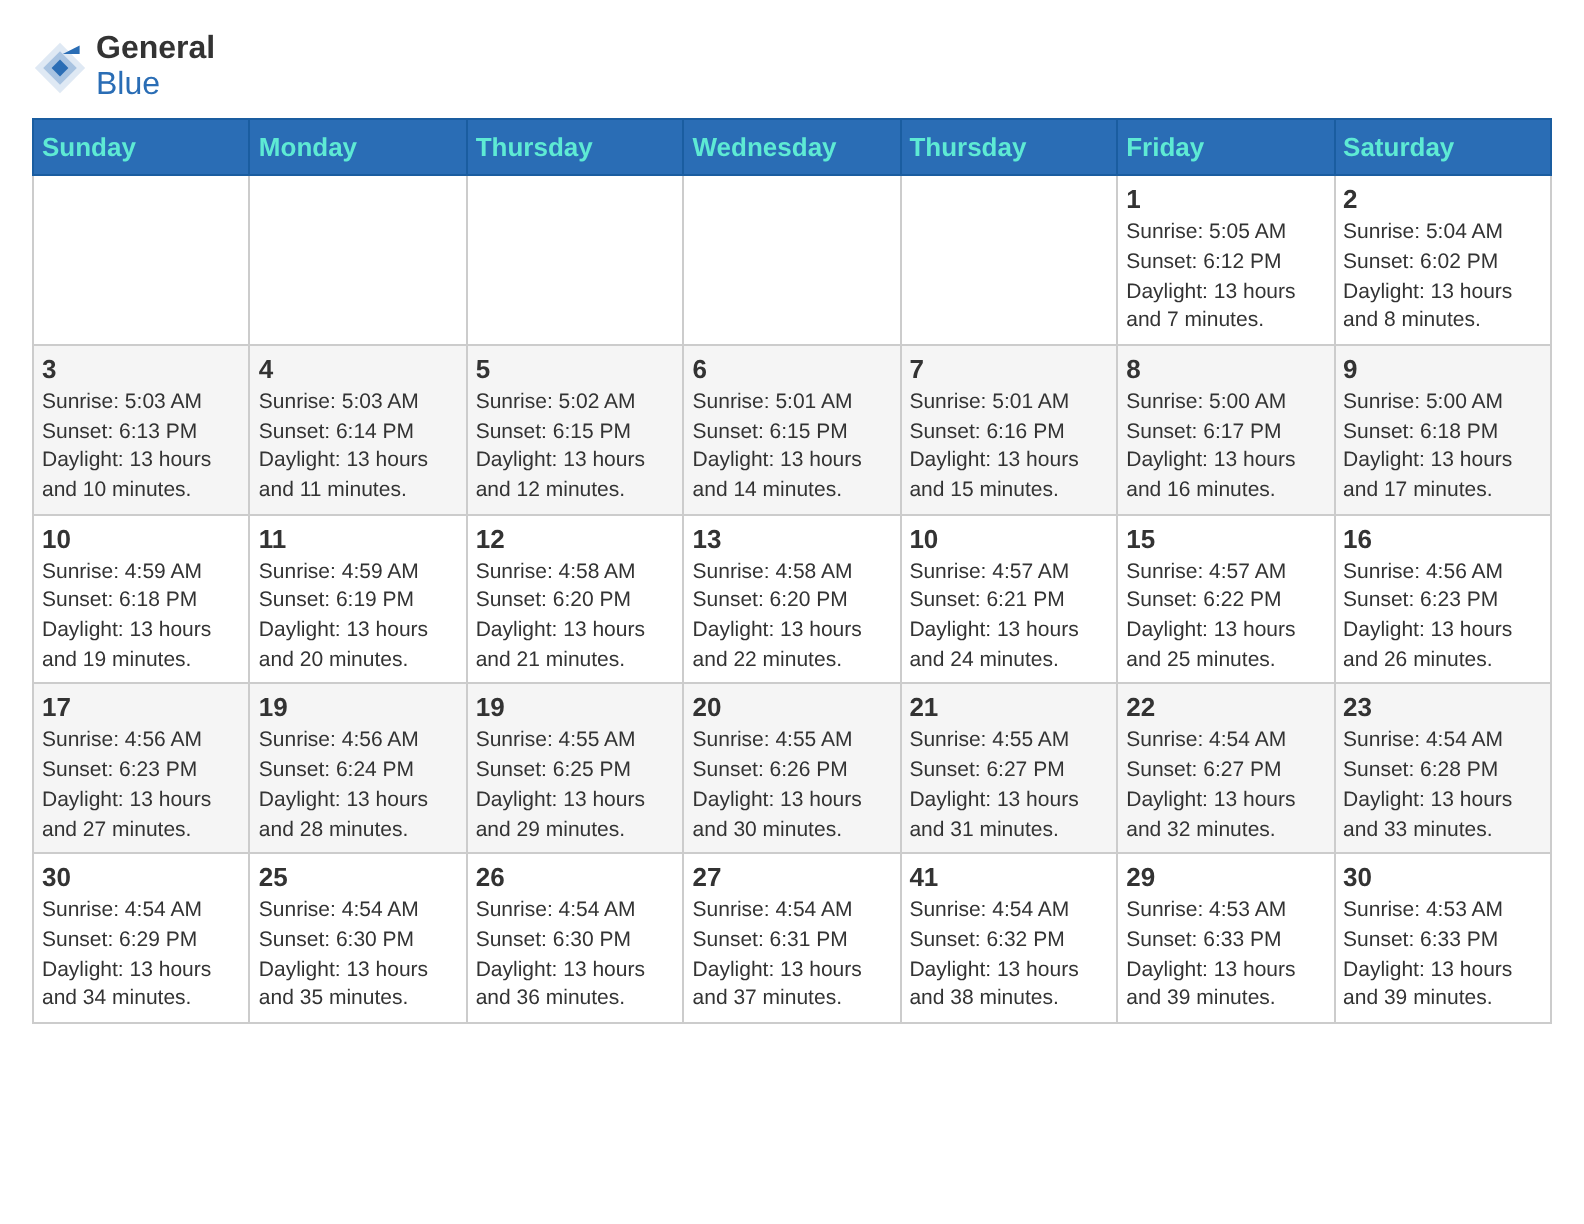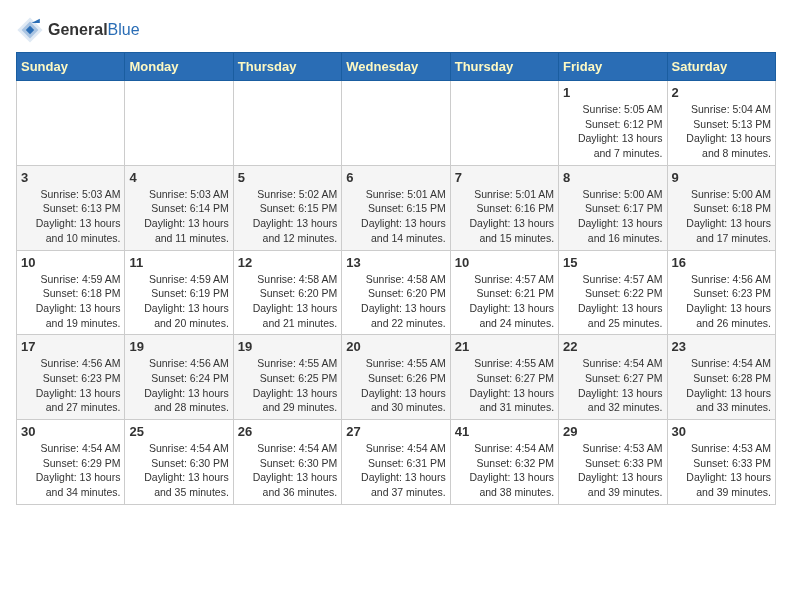--- a/index.html
+++ b/index.html
@@ -16,21 +16,21 @@
       justify-content: space-between;
       margin-bottom: 8px;
     }
     .logo {
       display: flex;
       align-items: center;
       gap: 4px;
     }
     .logo-text {
       display: flex;
-      flex-direction: row;
+      flex-direction: column;
       line-height: 1.1;
     }
     .logo-general {
       font-size: 16px;
       font-weight: bold;
       color: #333;
     }
     .logo-blue {
       font-size: 16px;
       font-weight: normal;
@@ -52,21 +52,21 @@
       font-size: 16px;
       font-weight: normal;
       color: #444;
     }
     .calendar {
       width: 100%;
       border-collapse: collapse;
     }
     .calendar thead tr th {
       background-color: #2a6db5;
-      color: #fef9c3;
+      color: #5eead4;
       padding: 6px 4px;
       font-size: 13px;
       text-align: left;
       border: 1px solid #1a5da0;
     }
     .calendar tbody tr td {
       vertical-align: top;
       padding: 4px;
       border: 1px solid #ccc;
       font-size: 11px;
@@ -81,21 +81,20 @@
     .cell-date {
       font-size: 13px;
       font-weight: bold;
       display: block;
       margin-bottom: 2px;
     }
     .cell-content {
       font-size: 10.5px;
       line-height: 1.4;
       color: #333;
-      text-align: right;
     }
     .empty-cell {
       background: #fff !important;
     }
   </style>
 </head>
 <body>
 
 <div class="header">
   <div class="logo">
@@ -133,21 +132,21 @@
         <td class="empty-cell"></td>
         <td>
           <span class="cell-date">1</span>
           <div class="cell-content" style="white-space: pre-line;">Sunrise: 5:05 AM
 Sunset: 6:12 PM
 Daylight: 13 hours and 7 minutes.</div>
         </td>
         <td>
           <span class="cell-date">2</span>
           <div class="cell-content" style="white-space: pre-line;">Sunrise: 5:04 AM
-Sunset: 5:13 PM
+Sunset: 6:02 PM
 Daylight: 13 hours and 8 minutes.</div>
         </td>
       </tr>
       <tr>
         <td>
           <span class="cell-date">3</span>
           <div class="cell-content" style="white-space: pre-line;">Sunrise: 5:03 AM
 Sunset: 6:13 PM
 Daylight: 13 hours and 10 minutes.</div>
         </td>

